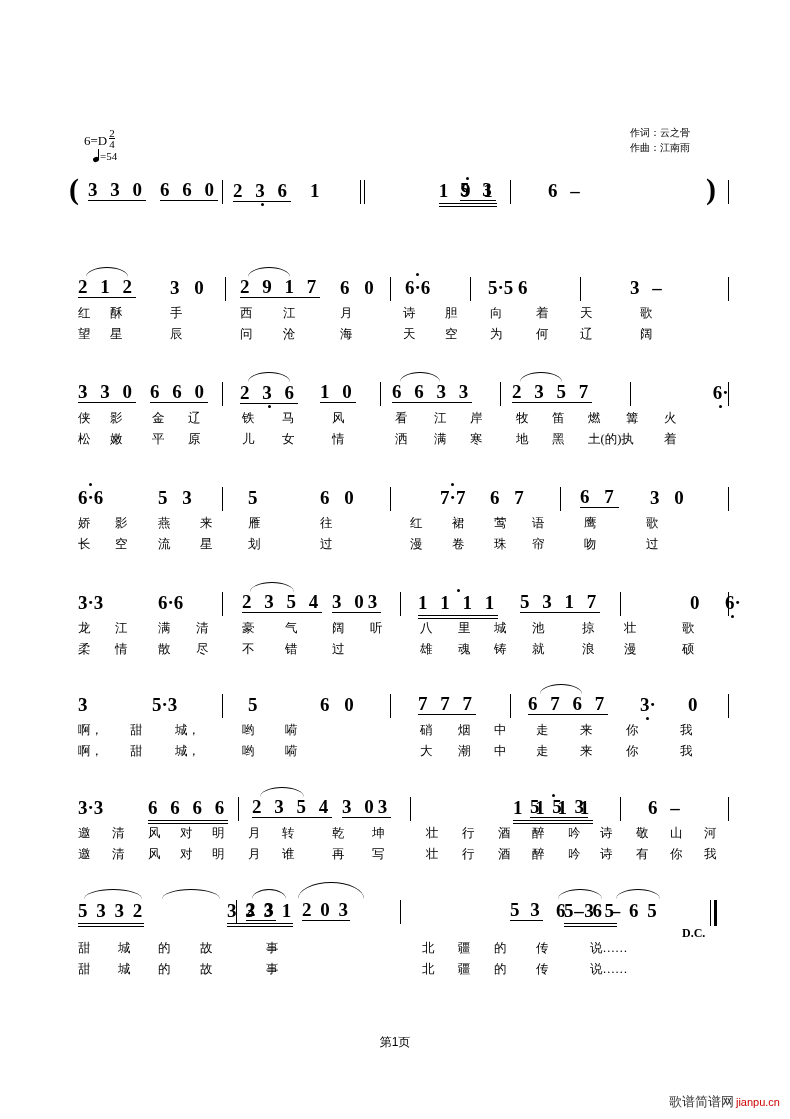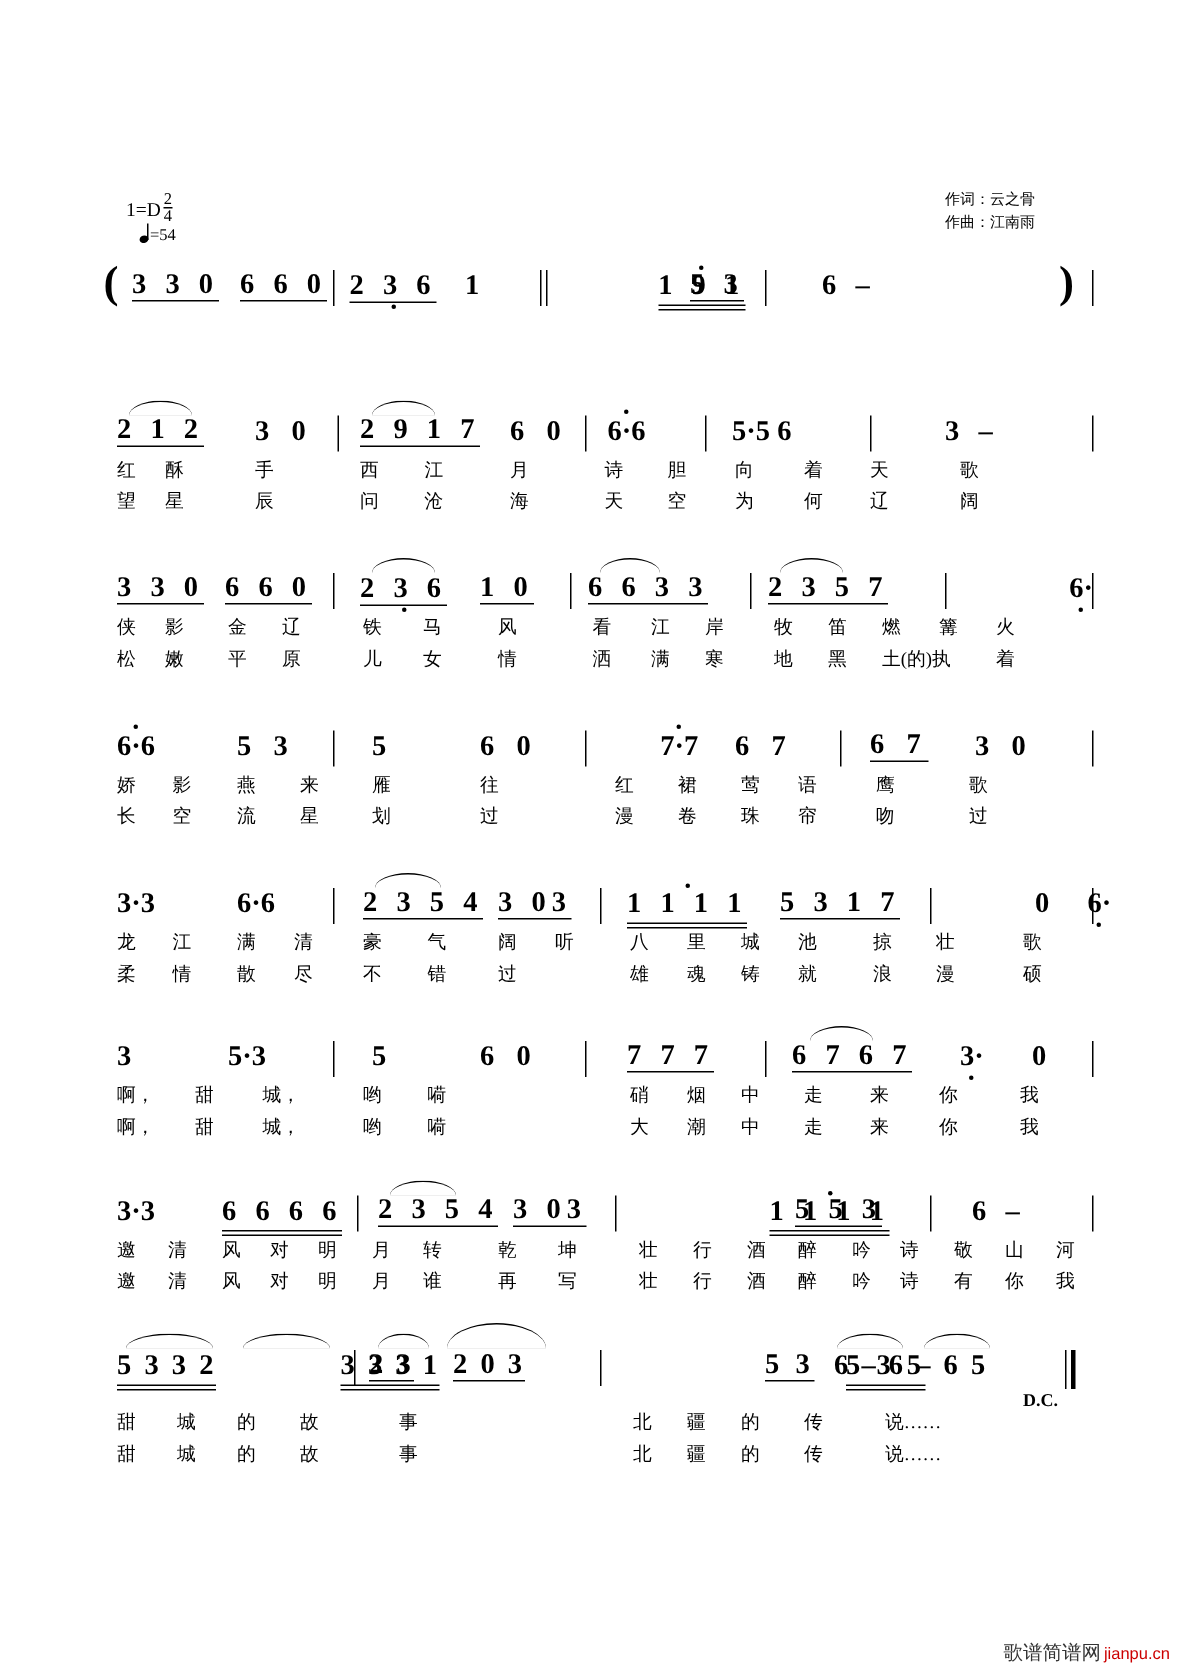--- a/index.html
+++ b/index.html
@@ -31,21 +31,21 @@
     font-weight: bold;
     letter-spacing: 1px;
   }
   .credits {
     position: absolute;
     right: 100px;
     top: 126px;
     text-align: left;
     font-size: 10px;
     line-height: 15px;
-    font-family: Liberation Sans, sans-serif;
+    font-family: Liberation Mono, monospace;
   }
   .keysig {
     position: absolute;
     left: 84px;
     top: 128px;
     font-size: 13px;
     font-family: "Liberation Serif", serif;
   }
   .keysig .frac {
     display: inline-block;
@@ -185,21 +185,21 @@
 
 <div class="page">
 
 
   <div class="credits">
     <div>作词：云之骨</div>
     <div>作曲：江南雨</div>
   </div>
 
   <div class="keysig">
-    <span>1=D</span><span class="frac"><span class="num">2</span><span class="den">4</span></span>
+    <span>6=D</span><span class="frac"><span class="num">2</span><span class="den">4</span></span>
   </div>
 
   <div class="tempo">
     <span class="note"><span class="head"></span><span class="stem"></span></span><span>=54</span>
   </div>
 
   <div class="system" style="top:178px;">
     <div class="noterow">
       <span class="paren" style="left:-1px; top:-6px;">(</span>
       <span class="cell u1" style="left:18px; top:2px; letter-spacing:4px;">3 3 0</span>
@@ -559,18 +559,19 @@
       <span class="cell" style="left:130px;">故</span>
       <span class="cell" style="left:196px;">事</span>
       <span class="cell" style="left:352px;">北</span>
       <span class="cell" style="left:388px;">疆</span>
       <span class="cell" style="left:424px;">的</span>
       <span class="cell" style="left:466px;">传</span>
       <span class="cell" style="left:520px;">说……</span>
     </div>
   </div>
 
+  <div class="pagenum">第1页</div>
 
   <div class="watermark">
     <span>歌谱简谱网</span><span class="red">jianpu.cn</span>
   </div>
 
 </div>
 
 </body></html>

